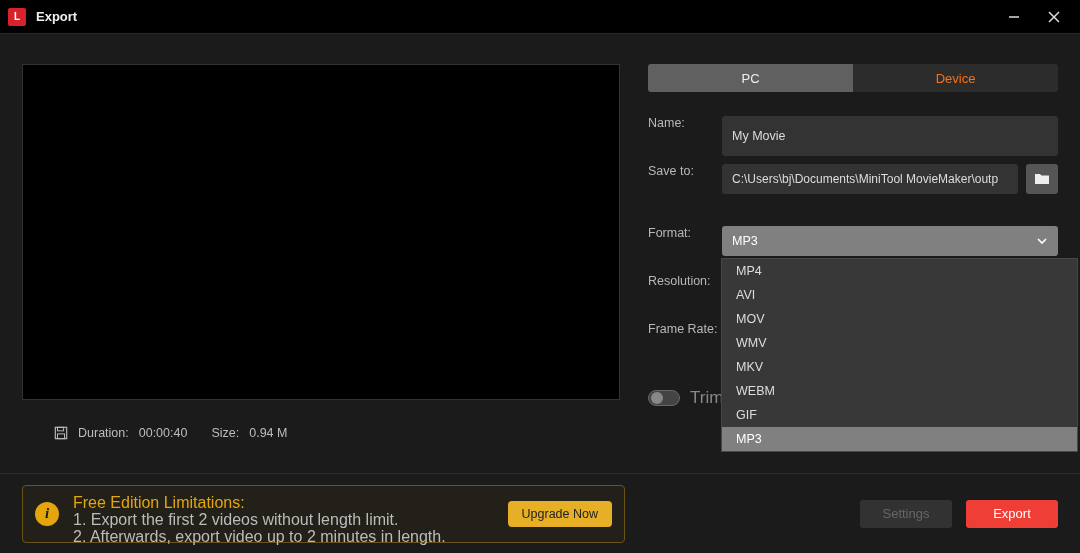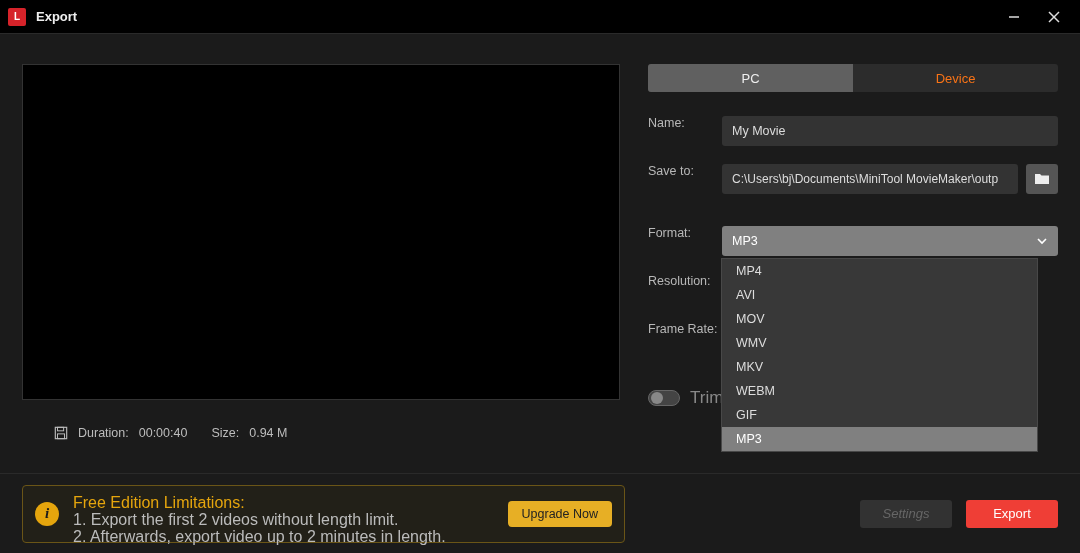--- a/index.html
+++ b/index.html
@@ -109,21 +109,21 @@
       height: 30px;
     }
     .form-row.big-gap { margin-bottom: 32px; }
     .form-label {
       width: 74px;
       font-size: 12.5px;
       color: #b8b8b8;
     }
     .text-input {
       flex: 1;
-      height: 30px;
+      height: 40px;
       background: #333;
       border: none;
       border-radius: 3px;
       padding: 0 10px;
       color: #ddd;
       font-size: 12.5px;
       outline: none;
     }
     .path-row { display: flex; gap: 8px; flex: 1; }
     .path-input {
@@ -166,21 +166,21 @@
       position: relative;
     }
     .chevron {
       width: 12px;
       height: 12px;
     }
     .dropdown {
       position: absolute;
       left: 721px;
       top: 258px;
-      width: 317px;
+      width: 357px;
       background: #383838;
       z-index: 100;
       border: 1px solid #484848;
     }
     .dropdown-item {
       height: 24px;
       padding: 0 14px;
       display: flex;
       align-items: center;
       font-size: 12.5px;
@@ -271,21 +271,21 @@
     .btn {
       height: 28px;
       width: 92px;
       border-radius: 3px;
       display: flex;
       align-items: center;
       justify-content: center;
       font-size: 13px;
       cursor: pointer;
     }
-    .btn-settings { background: #323232; color: #666; font-style: italic; }
+    .btn-settings { background: #323232; color: #666; }
     .btn-export { background: #ef3e36; color: #fff; }
   </style>
 </head>
 <body>
 
 <div class="titlebar">
   <div class="app-icon">L</div>
   <div class="title-text">Export</div>
   <div class="win-controls">
     <div class="win-btn">

